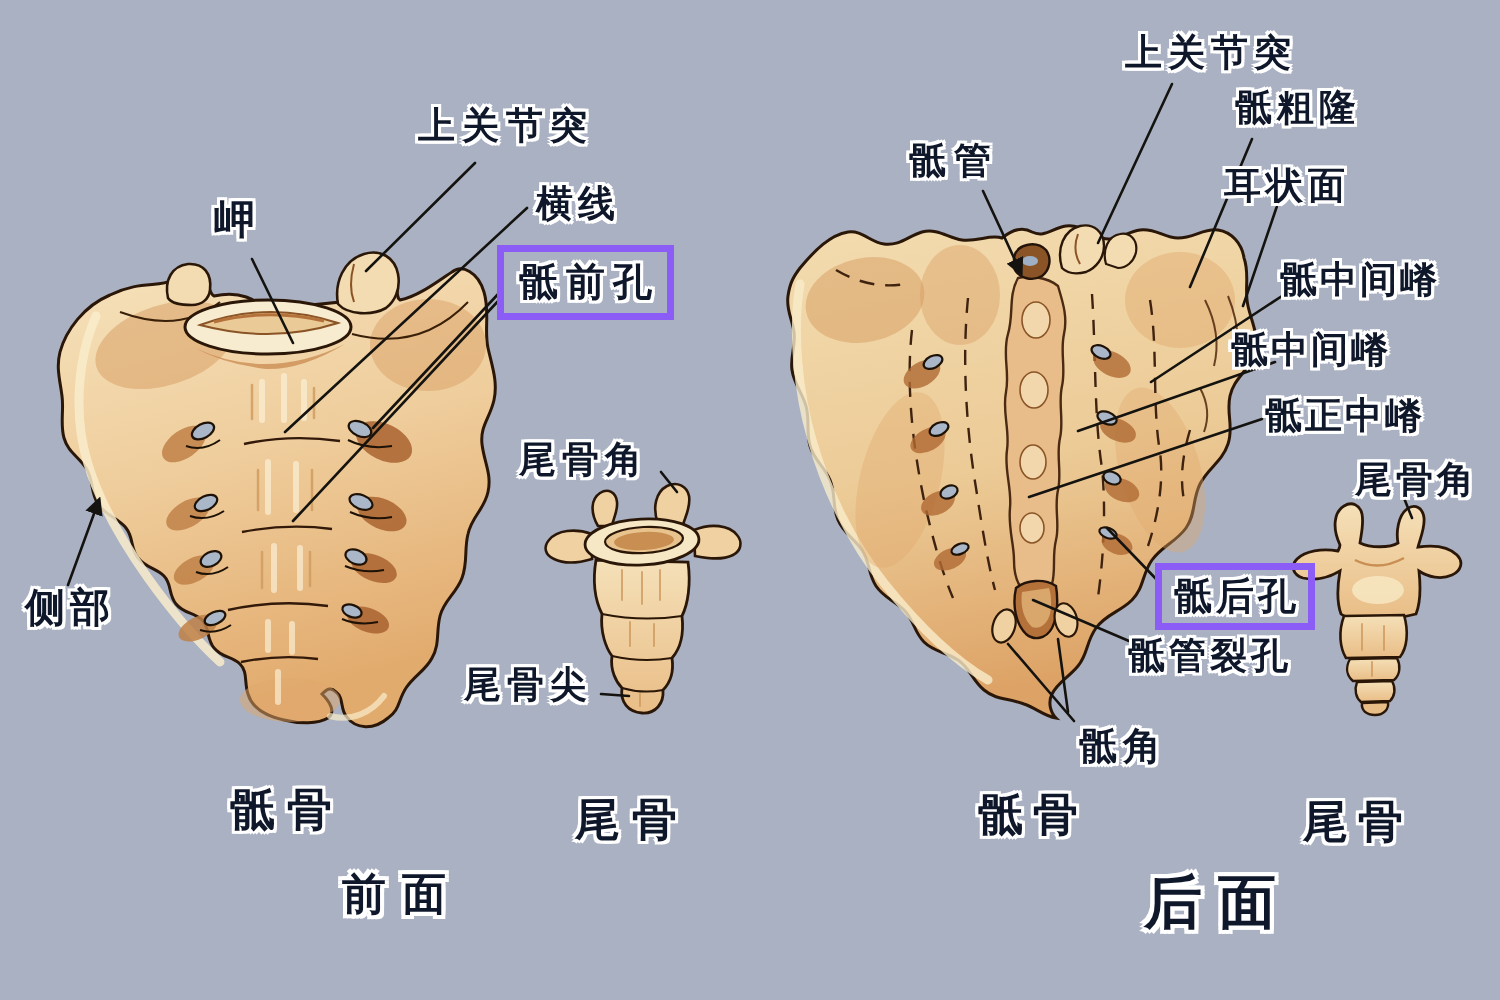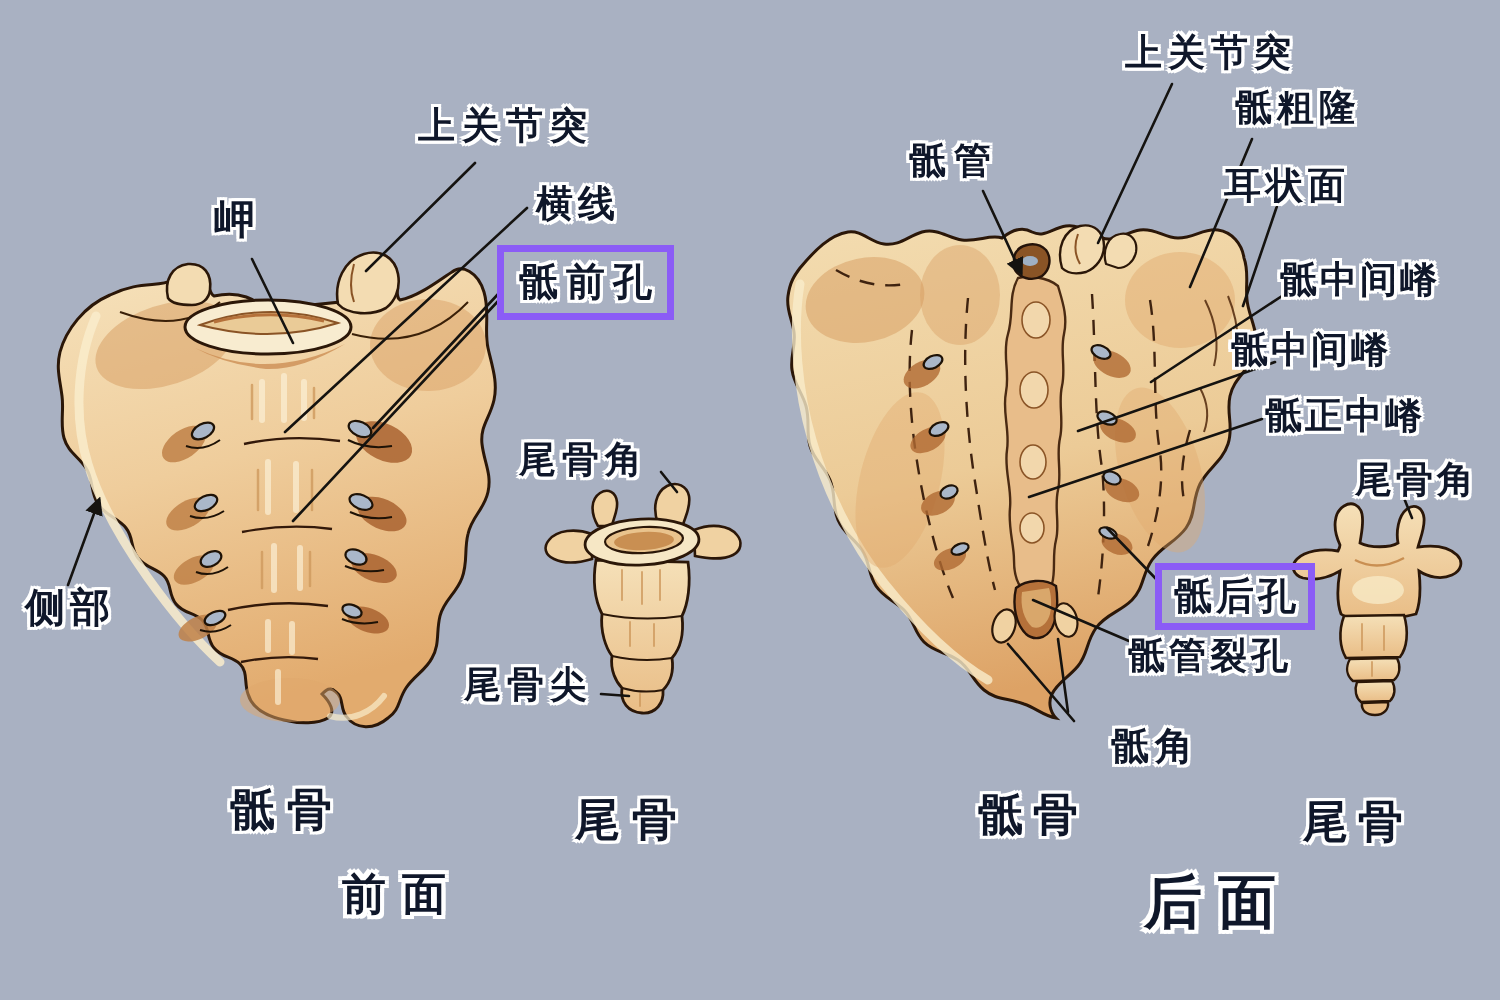--- a/index.html
+++ b/index.html
@@ -316,18 +316,18 @@
 <div class="lbl" style="left:909px;top:141px;font-size:37px;letter-spacing:8px;">骶管</div>
 <div class="lbl" style="left:1224px;top:166px;font-size:37px;letter-spacing:5px;">耳状面</div>
 <div class="lbl" style="left:1280px;top:260px;font-size:37px;letter-spacing:3px;">骶中间嵴</div>
 <div class="lbl" style="left:1210px;top:330px;font-size:37px;letter-spacing:3px;margin-left:21px;">骶中间嵴</div>
 <div class="lbl" style="left:1265px;top:396px;font-size:37px;letter-spacing:3px;">骶正中嵴</div>
 <div class="lbl" style="left:1355px;top:460px;font-size:37px;letter-spacing:4px;">尾骨角</div>
 <div class="lbl hl" style="left:1155px;top:563px;width:160px;height:67px;font-size:38px;letter-spacing:4px;padding-left:4px;">
   <span>骶后孔</span>
 </div>
 <div class="lbl" style="left:1128px;top:636px;font-size:37px;letter-spacing:4px;">骶管裂孔</div>
-<div class="lbl" style="left:1079px;top:726px;font-size:38px;letter-spacing:6px;margin-left:32px;">骶角</div>
+<div class="lbl" style="left:1079px;top:726px;font-size:38px;letter-spacing:6px;">骶角</div>
 <div class="lbl" style="left:978px;top:790px;font-size:45px;letter-spacing:10px;">骶骨</div>
 <div class="lbl" style="left:1303px;top:797px;font-size:45px;letter-spacing:10px;">尾骨</div>
 <div class="lbl big" style="left:1144px;top:870px;font-size:58px;letter-spacing:16px;">后面</div>
 
 </div>
 
 </body></html>

